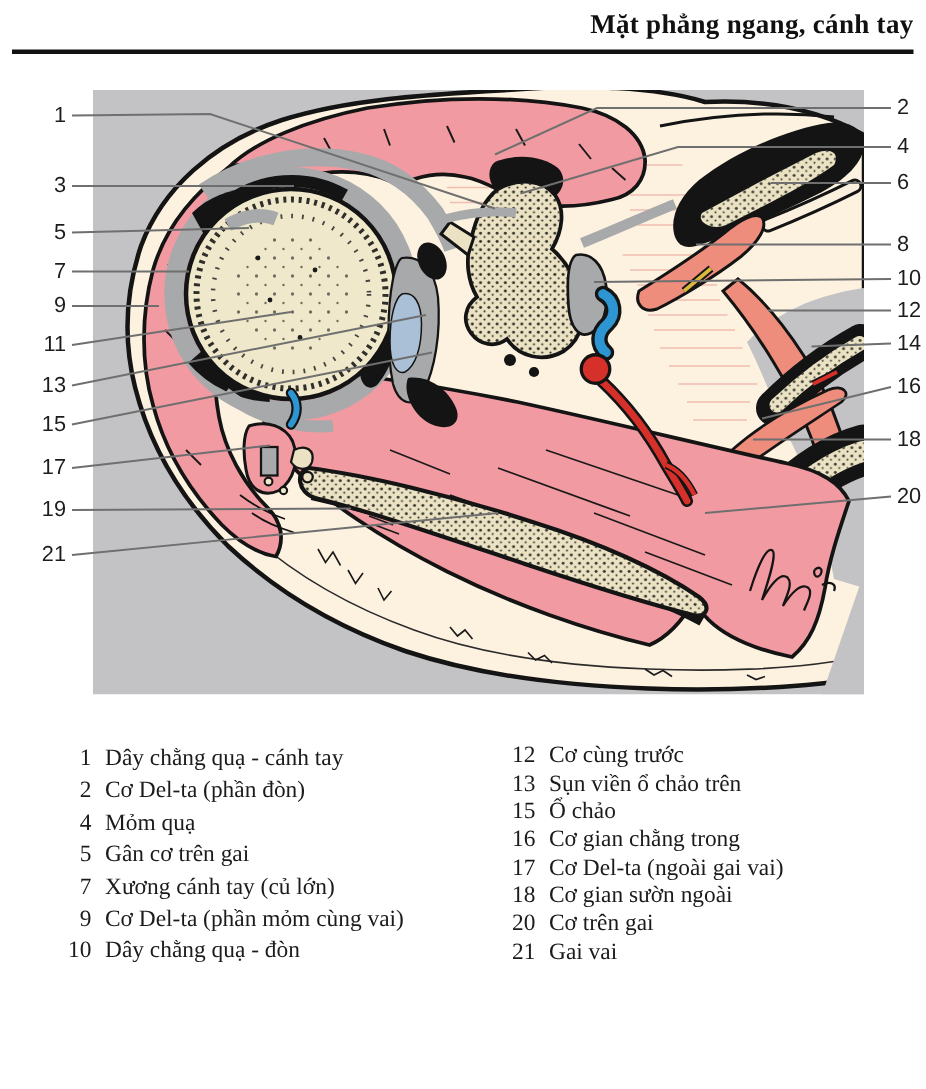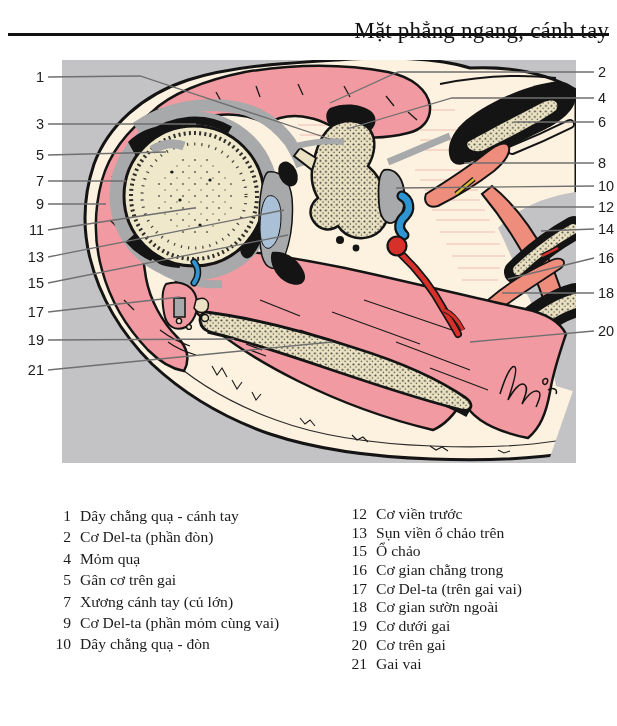--- a/index.html
+++ b/index.html
@@ -1,28 +1,28 @@
 <!DOCTYPE html>
 <html><head>
 <meta charset="utf-8">
 <style>
   html,body{margin:0;padding:0;}
   body{background:#ffffff;font-family:"Liberation Serif",serif;}
   #page{position:relative;width:617px;height:726px;background:#ffffff;overflow:hidden;}
-  #title{position:absolute;top:18px;right:8px;font-size:23px;font-weight:normal;color:#111;
+  #title{position:absolute;top:6px;right:8px;font-size:18px;font-weight:bold;color:#111;
          font-family:"Liberation Serif",serif;letter-spacing:.2px;}
   #rule{position:absolute;top:33px;left:8px;width:601px;height:2.6px;background:#111;}
   #figwrap{position:absolute;left:0;top:0;width:617px;height:480px;}
   svg{position:absolute;left:0;top:0;}
   .figlabel{position:absolute;width:26px;font-family:"Liberation Sans",sans-serif;
             font-size:14.5px;color:#1c1c1c;line-height:16px;}
   .figlabel.left{text-align:right;}
   .figlabel.right{text-align:left;}
   #legend{position:absolute;top:489px;left:0;width:617px;color:#1b1b1b;}
-  .legcol{position:absolute;top:0;margin:16px;padding:0;list-style:none;font-size:15.6px;}
+  .legcol{position:absolute;top:0;margin:6px;padding:0;list-style:none;font-size:15.6px;}
   #legend-left{left:28px;}
   #legend-right{left:322px;}
   #legend-left li{height:21.4px;line-height:21.4px;white-space:nowrap;}
   #legend-right li{height:18.7px;line-height:18.7px;white-space:nowrap;}
   .lnum{display:inline-block;text-align:right;margin-right:9px;}
   #legend-left .lnum{width:27px;}
   #legend-right .lnum{width:29px;}
 </style>
 </head>
 <body>
@@ -276,25 +276,24 @@
     <ul id="legend-left" class="legcol">
       <li><span class="lnum">1</span><span>Dây chằng quạ - cánh tay</span></li>
       <li><span class="lnum">2</span><span>Cơ Del-ta (phần đòn)</span></li>
       <li><span class="lnum">4</span><span>Mỏm quạ</span></li>
       <li><span class="lnum">5</span><span>Gân cơ trên gai</span></li>
       <li><span class="lnum">7</span><span>Xương cánh tay (củ lớn)</span></li>
       <li><span class="lnum">9</span><span>Cơ Del-ta (phần mỏm cùng vai)</span></li>
       <li><span class="lnum">10</span><span>Dây chằng quạ - đòn</span></li>
     </ul>
     <ul id="legend-right" class="legcol">
-      <li><span class="lnum">12</span><span>Cơ viền trước</span></li>
+      <li><span class="lnum">12</span><span>Cơ cùng trước</span></li>
       <li><span class="lnum">13</span><span>Sụn viền ổ chảo trên</span></li>
       <li><span class="lnum">15</span><span>Ổ chảo</span></li>
       <li><span class="lnum">16</span><span>Cơ gian chằng trong</span></li>
-      <li><span class="lnum">17</span><span>Cơ Del-ta (trên gai vai)</span></li>
+      <li><span class="lnum">17</span><span>Cơ Del-ta (ngoài gai vai)</span></li>
       <li><span class="lnum">18</span><span>Cơ gian sườn ngoài</span></li>
-      <li><span class="lnum">19</span><span>Cơ dưới gai</span></li>
       <li><span class="lnum">20</span><span>Cơ trên gai</span></li>
       <li><span class="lnum">21</span><span>Gai vai</span></li>
     </ul>
   </div>
 
 </div>
 
 </body></html>

